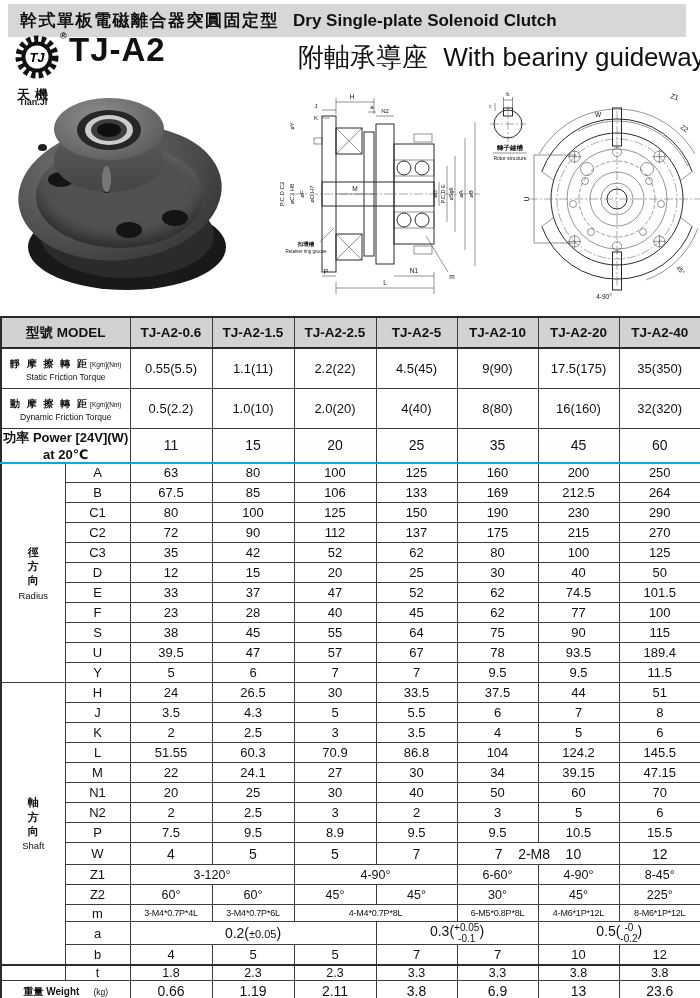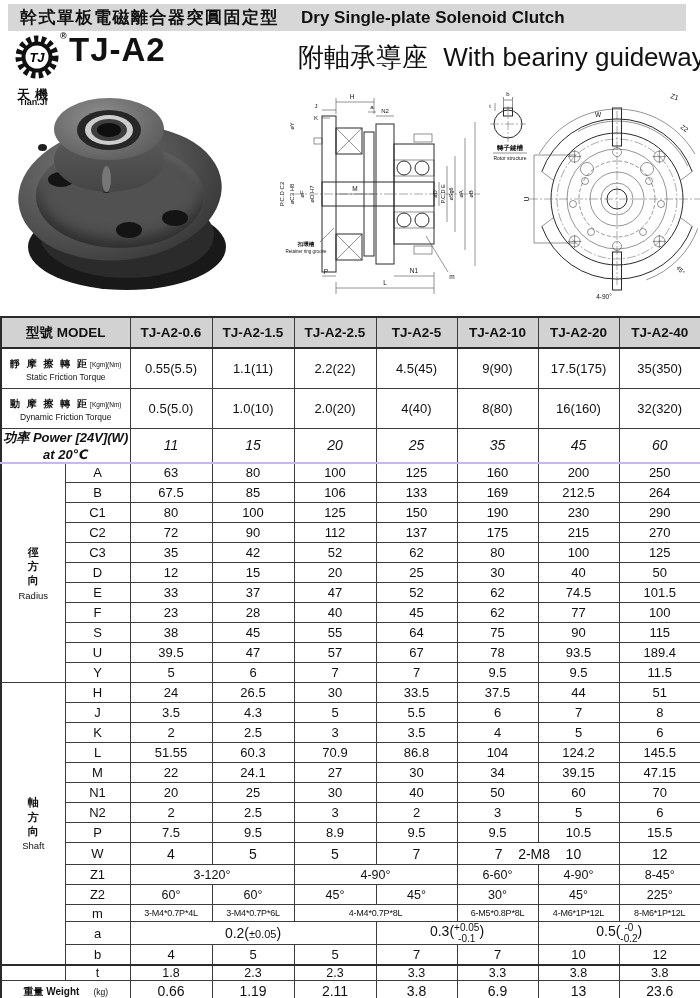--- a/index.html
+++ b/index.html
@@ -1,21 +1,21 @@
 <!DOCTYPE html>
 <html><head>
 <meta charset="utf-8">
 <style>
   html,body{margin:0;padding:0;background:#fff;}
   body{width:700px;height:998px;font-family:"Liberation Sans","DejaVu Sans",sans-serif;color:#111;position:relative;overflow:hidden;}
   #page{position:relative;width:700px;height:998px;background:#fff;}
 
   
-  .titlebar{position:absolute;left:8px;top:4px;width:678px;height:27px;background:#d7d7d7;
-    display:flex;align-items:center;gap:22px;padding-left:12px;box-sizing:border-box;}
+  .titlebar{position:absolute;left:8px;top:4px;width:678px;height:33px;background:#d7d7d7;
+    display:flex;align-items:center;gap:14px;padding-left:12px;box-sizing:border-box;}
   .titlebar .zh{font-size:17px;font-weight:bold;letter-spacing:1.5px;white-space:nowrap;}
   .titlebar .en{font-size:17px;font-weight:bold;white-space:nowrap;}
 
   .logo-gear{position:absolute;left:14px;top:34px;}
   .reg-mark{position:absolute;left:60px;top:31px;font-size:9px;font-weight:bold;}
   .model-big{position:absolute;left:69px;top:31px;font-size:33px;font-weight:900;letter-spacing:1px;}
   .brand-zh{position:absolute;left:17px;top:86px;font-size:13px;font-weight:bold;letter-spacing:5px;}
   .brand-en{position:absolute;left:19px;top:97px;font-size:9px;font-weight:bold;}
   .subtitle{position:absolute;left:298px;top:40px;font-size:26px;font-weight:normal;white-space:nowrap;}
   .subtitle .sp{margin-right:8px;}
@@ -57,21 +57,21 @@
   
   table.spec-table{position:absolute;left:0;top:316px;width:700px;border-collapse:collapse;
     table-layout:fixed;border:2px solid #2b2b2b;}
   .spec-table th,.spec-table td{border:1px solid #3c3c3c;text-align:center;padding:0;
     font-size:13px;color:#111;overflow:hidden;}
   .spec-table thead th{background:#d2d2d2;height:29px;font-size:13.5px;font-weight:bold;
     border-bottom:2px solid #2b2b2b;}
   td.val{white-space:pre;}
   tr.spec{height:40px;} tr.spec td.val{font-size:13px;}
   tr.power{height:26px;} tr.power td.val{font-size:14px;}
-  tr.power td{border-bottom:2px solid #c4b5fd;font-style:italic;}
+  tr.power td{border-bottom:2px solid #0ea5e9;}
   .lab-cell{text-align:left;padding:2px 2px;}
   .lab-zh{font-size:10px;font-weight:bold;letter-spacing:2px;}
   .lab-unit{font-size:6.5px;margin-left:1px;letter-spacing:0;}
   .lab-en{display:block;font-size:8.5px;margin-top:1px;letter-spacing:0;}
   .lab-single{text-align:left;font-size:9.5px;padding:0 2px;font-weight:bold;}
   tr.std{height:20px;}
   tr.zrow{height:20px;} tr.zrow td.val{font-size:12.5px;}
   tr.m-row{height:17px;} tr.m-row td.val{font-size:9px;letter-spacing:-0.2px;}
   tr.a-row{height:21px;}
   tr.t-row{height:16px;} tr.t-row td{border-top:2px solid #2b2b2b;font-size:12.5px;}
@@ -317,21 +317,21 @@
           <td class="val">4.5(45)</td>
           <td class="val">9(90)</td>
           <td class="val">17.5(175)</td>
           <td class="val">35(350)</td>
         </tr>
         <tr class="spec">
           <td class="lab-cell" colspan="2">
             <div><span class="lab-zh">動 摩 擦 轉 距</span><span class="lab-unit">[Kgm](Nm)</span></div>
             <span class="lab-en">Dynamic Friction Torque</span>
           </td>
-          <td class="val">0.5(5.0)</td>
+          <td class="val">0.5(2.2)</td>
           <td class="val">1.0(10)</td>
           <td class="val">2.0(20)</td>
           <td class="val">4(40)</td>
           <td class="val">8(80)</td>
           <td class="val">16(160)</td>
           <td class="val">32(320)</td>
         </tr>
         <tr class="power">
           <td class="lab-single" colspan="2">功率 Power [24V](W) at 20℃</td>
           <td class="val">11</td>

